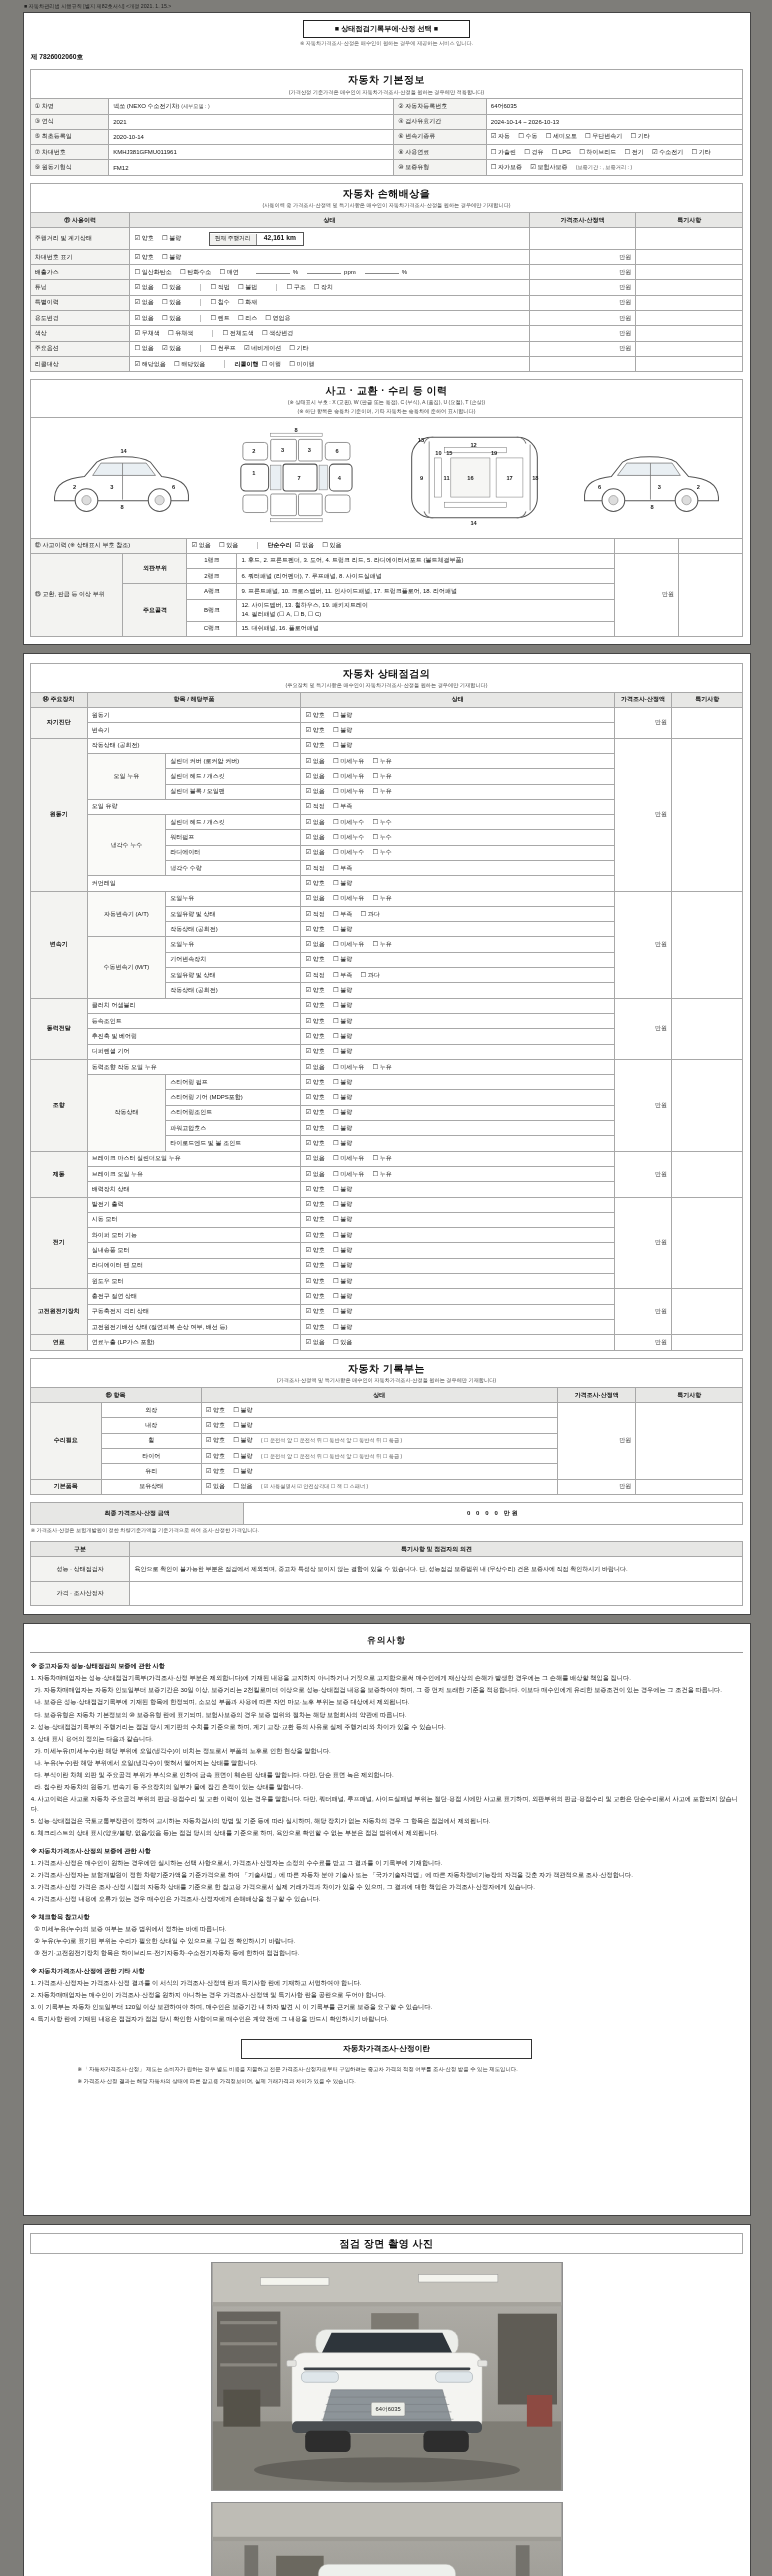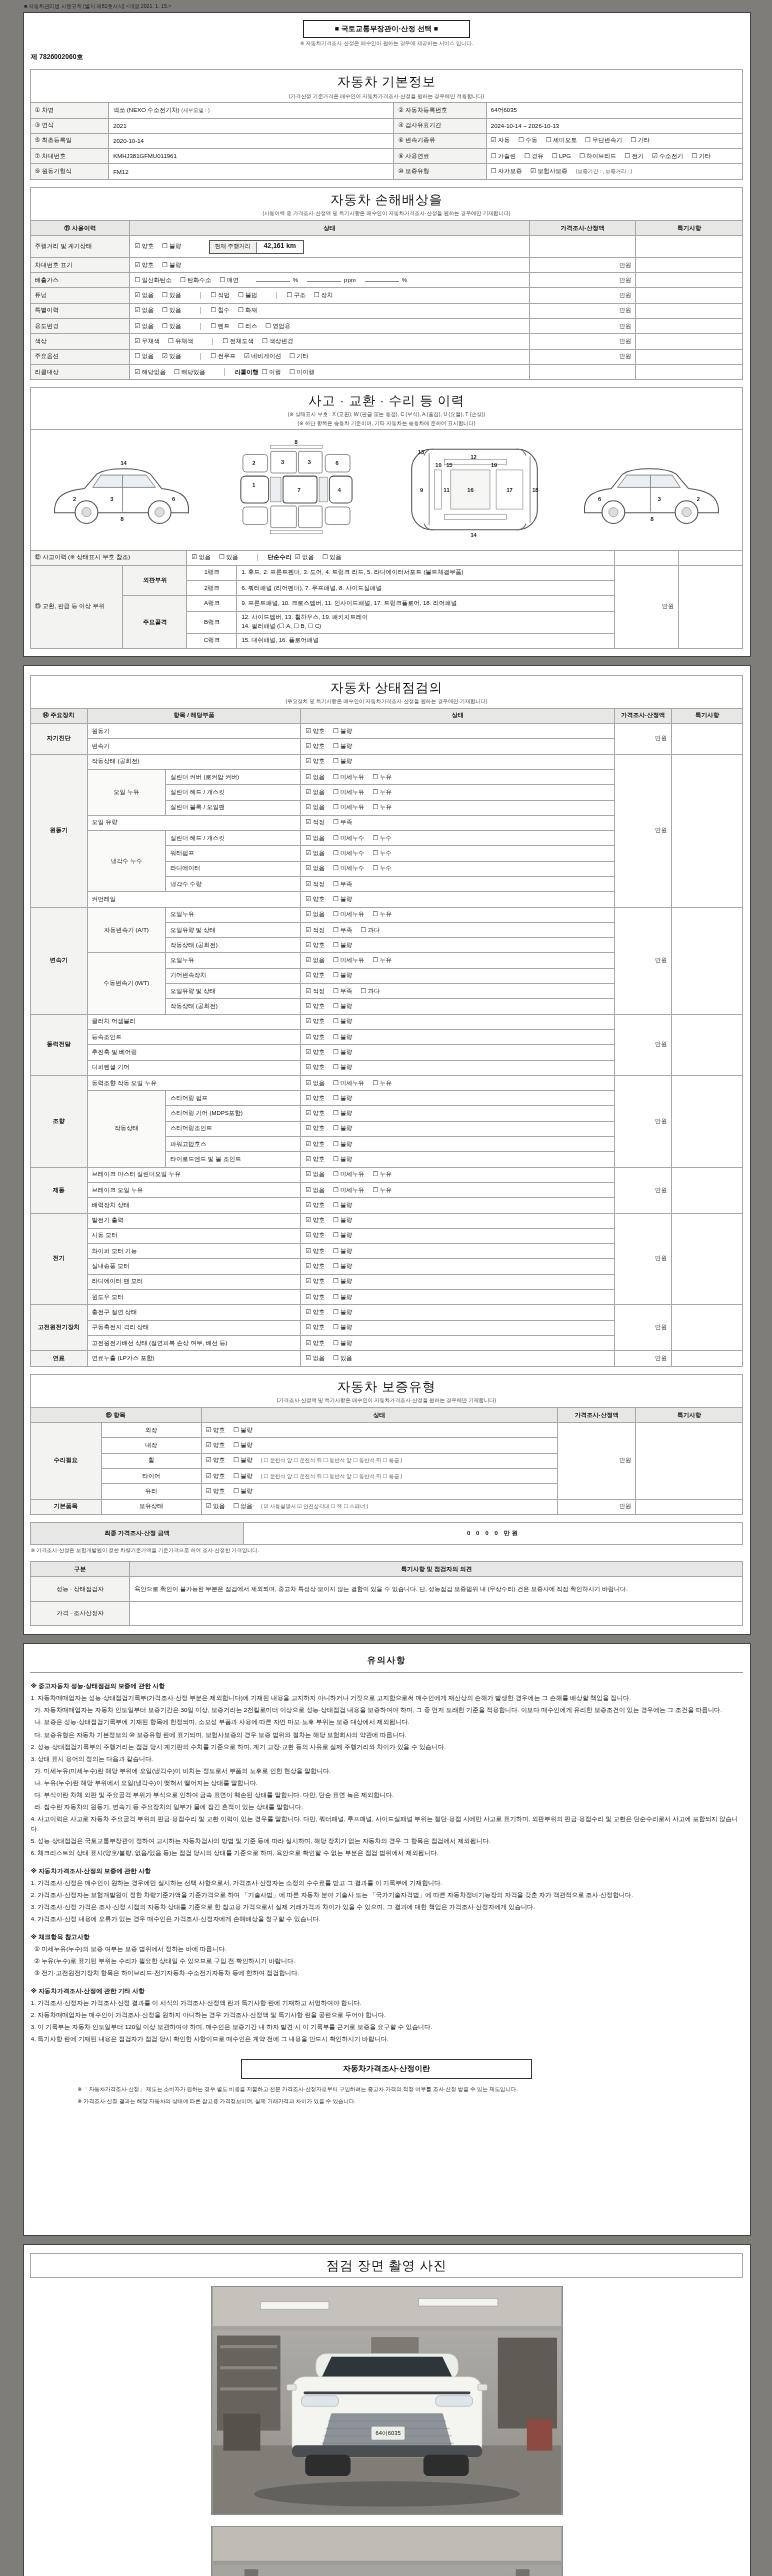--- a/index.html
+++ b/index.html
@@ -6,21 +6,21 @@
   body{width:773px;min-height:2576px;background:#7e7d79;font-family:"Liberation Sans","DejaVu Sans",sans-serif;color:#111;}
   .topline{font-size:5.2px;color:#222;padding:3.1px 24px 2.1px;}
   .wrap{width:728px;margin:0 auto;}
   .block{background:#fff;border:0.5px solid #454545;margin-bottom:8.2px;padding:7.2px 6.2px;}
   .doc-title{text-align:center;font-size:13px;font-weight:bold;letter-spacing:1.5px;margin:2.1px 0 5.2px;}
   .sel-box{width:165px;margin:0 auto;border:1px solid #222;padding:2.6px 0;text-align:center;font-weight:bold;font-size:7.2px;}
   .sel-note{text-align:center;font-size:5.2px;color:#555;margin-top:2.1px;}
   .doc-no{font-size:6.7px;font-weight:bold;margin:6.2px 1px 1px;}
   .sec{margin-top:7.2px;}
   .sec-head{border:0.5px solid #a8a8a8;border-bottom:none;padding:3.1px 2.1px 2.6px;text-align:center;background:#fff;}
-  .sec-title{font-size:13px;font-weight:normal;letter-spacing:0.5px;}
+  .sec-title{font-size:10px;font-weight:bold;letter-spacing:0.5px;}
   .sec-note{font-size:5.2px;color:#444;margin-top:1.5px;}
   table.t{width:100%;border-collapse:collapse;table-layout:fixed;}
   .t td{border:0.5px solid #a8a8a8;padding:1.5px 4.1px;font-size:6px;height:11.3px;vertical-align:middle;word-break:keep-all;overflow:hidden;}
   .lab{background:#f3f3f1;}
   .grp{background:#f3f3f1;text-align:center;font-weight:bold;}
   .sub{background:#fafaf8;text-align:center;}
   .hd{background:#e7e7e5;text-align:center;font-weight:bold;}
   .cen{text-align:center;}
   .rt{text-align:right;color:#333;}
   .ck{display:inline-block;margin-right:8.2px;white-space:nowrap;font-size:6px;}
@@ -47,21 +47,21 @@
 </style>
 </head>
 <body>
 
 <div class="topline">■ 자동차관리법 시행규칙 [별지 제82호서식] &lt;개정 2021. 1. 15.&gt;</div>
 
 <div class="wrap">
 
   <div class="block">
 
-    <div class="sel-box">■ 국토교통부장관이·산정 선택 ■</div>
+    <div class="sel-box">■ 상태점검기록부에·산정 선택 ■</div>
     <div class="sel-note">※ 자동차가격조사·산정은 매수인이 원하는 경우에 제공하는 서비스 입니다.</div>
     <div class="doc-no">제 7826002060호</div>
 
     <div class="sec">
       <div class="sec-head">
         <div class="sec-title">자동차 기본정보</div>
         <div class="sec-note">(가격산정 기준가격은 매수인이 자동차가격조사·산정을 원하는 경우에만 적용합니다)</div>
       </div>
       <table class="t">
         <colgroup>
@@ -568,21 +568,21 @@
           <td><span class="ck"><span class="bx">☑</span><span>없음</span></span><span class="ck"><span class="bx">☐</span><span>있음</span></span></td>
           <td class="rt">만원</td>
           <td></td>
         </tr>
       </tbody>
         </table>
     </div>
 
     <div class="sec">
       <div class="sec-head">
-        <div class="sec-title">자동차 보증유형</div>
+        <div class="sec-title">자동차 기록부는</div>
         <div class="sec-note">(가격조사·산정액 및 특기사항은 매수인이 자동차가격조사·산정을 원하는 경우에만 기재합니다)</div>
       </div>
       <table class="t">
         <colgroup>
             <col style="width:10%">
             <col style="width:14%">
             <col style="width:50%">
             <col style="width:11%">
             <col style="width:15%">
           </colgroup>

